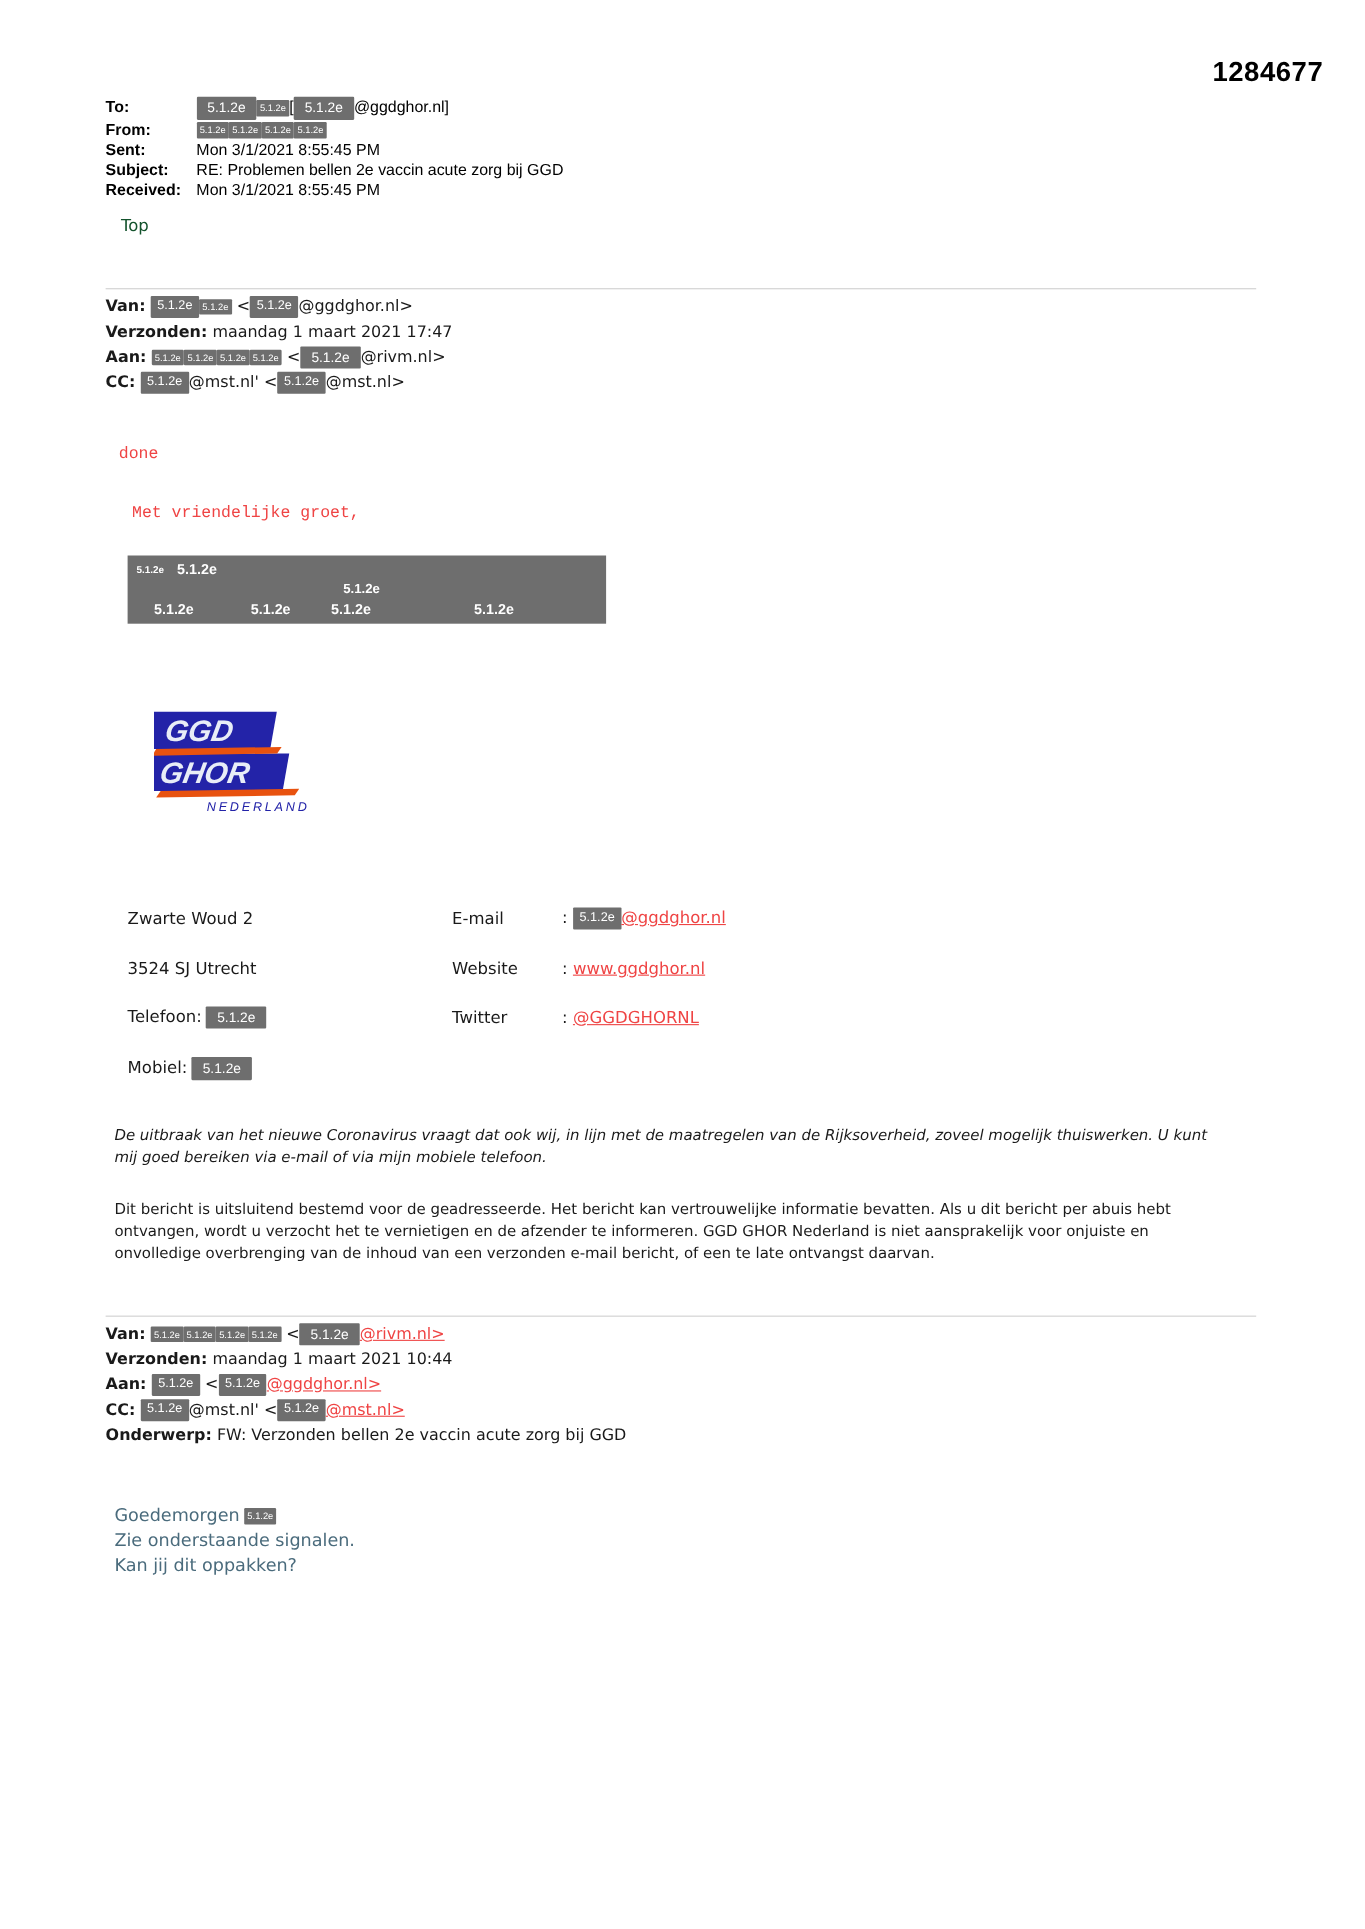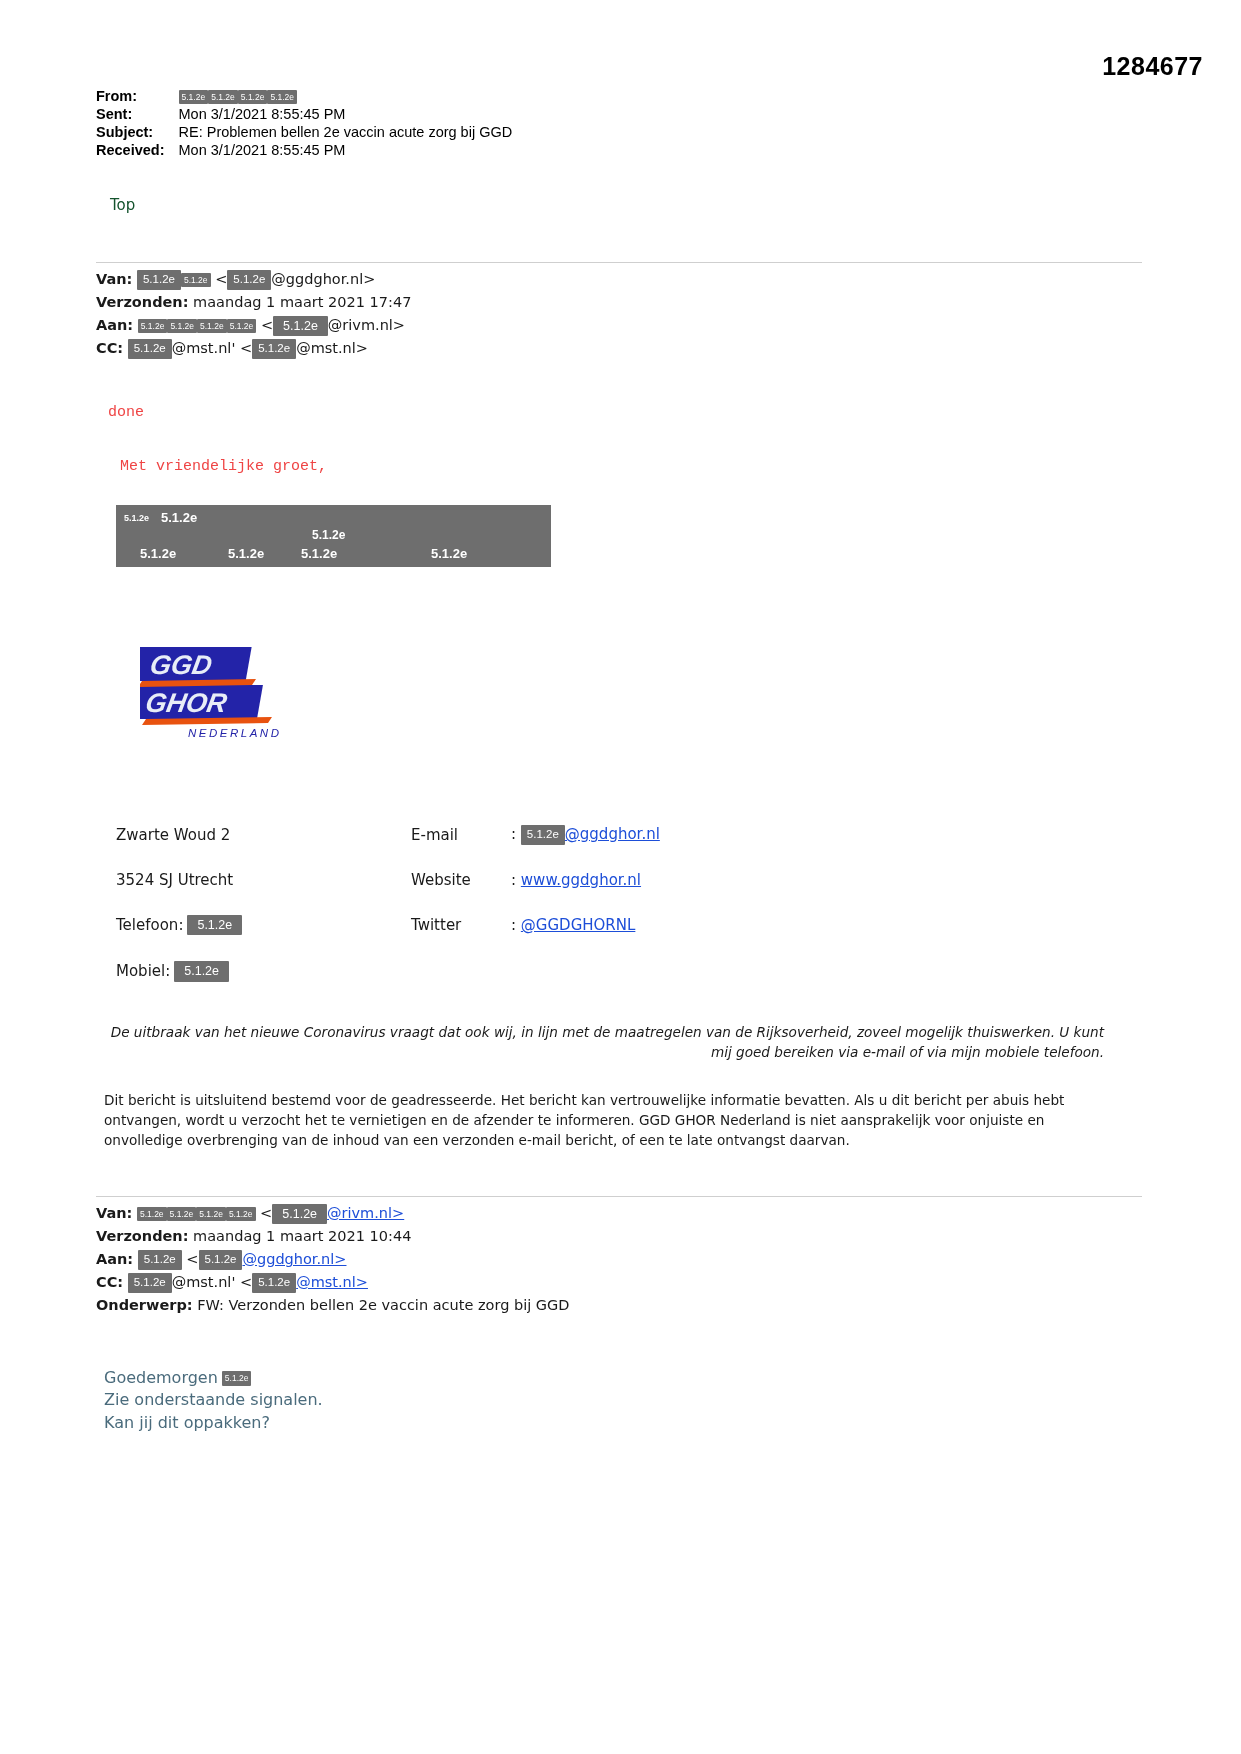--- a/index.html
+++ b/index.html
@@ -88,21 +88,21 @@
   .qhdr {
     position: absolute;
     left: 96px;
     font-size: 14.5px;
     font-family: "DejaVu Sans", sans-serif;
     color: #1a1a1a;
     line-height: 23px;
   }
   .qhdr .row { white-space: nowrap; }
   .qhdr b { font-weight: bold; }
-  .lnk { color: #1d4ed8; text-decoration: underline; }
+  .lnk { color: #ef4444; text-decoration: underline; }
 
   .body-txt {
     position: absolute;
     font-size: 15px;
     font-family: Liberation Mono, monospace;
     color: #ef4444;
   }
 
   
   .sig-panel {
@@ -149,21 +149,21 @@
 
   .disclaimer {
     position: absolute;
     left: 104px;
     width: 1000px;
     font-family: "DejaVu Sans", sans-serif;
     font-size: 13.6px;
     line-height: 20px;
     color: #1a1a1a;
   }
-  .disclaimer.italic { font-style: italic; text-align: right; }
+  .disclaimer.italic { font-style: italic; }
 
   .greet {
     position: absolute;
     left: 104px;
     font-family: "DejaVu Sans", sans-serif;
     font-size: 16px;
     color: #4a6b7c;
     line-height: 23px;
     margin-top: 36px;
   }
@@ -171,20 +171,26 @@
 </head>
 <body>
 
 <div class="page">
 
   <div class="doc-number">1284677</div>
 
   <div class="hdr">
     <table>
       <tbody>
+          <tr>
+        <td class="lbl">To:</td>
+        <td class="val">
+          <span class="rd lg">5.1.2e</span><span class="rd sm">5.1.2e</span><span>[</span><span class="rd lg">5.1.2e</span><span>@ggdghor.nl]</span>
+        </td>
+      </tr>
       <tr>
         <td class="lbl">From:</td>
         <td class="val">
           <span class="rd sm">5.1.2e</span><span class="rd sm">5.1.2e</span><span class="rd sm">5.1.2e</span><span class="rd sm">5.1.2e</span>
         </td>
       </tr>
       <tr>
         <td class="lbl">Sent:</td>
         <td class="val">Mon 3/1/2021 8:55:45 PM</td>
       </tr>

